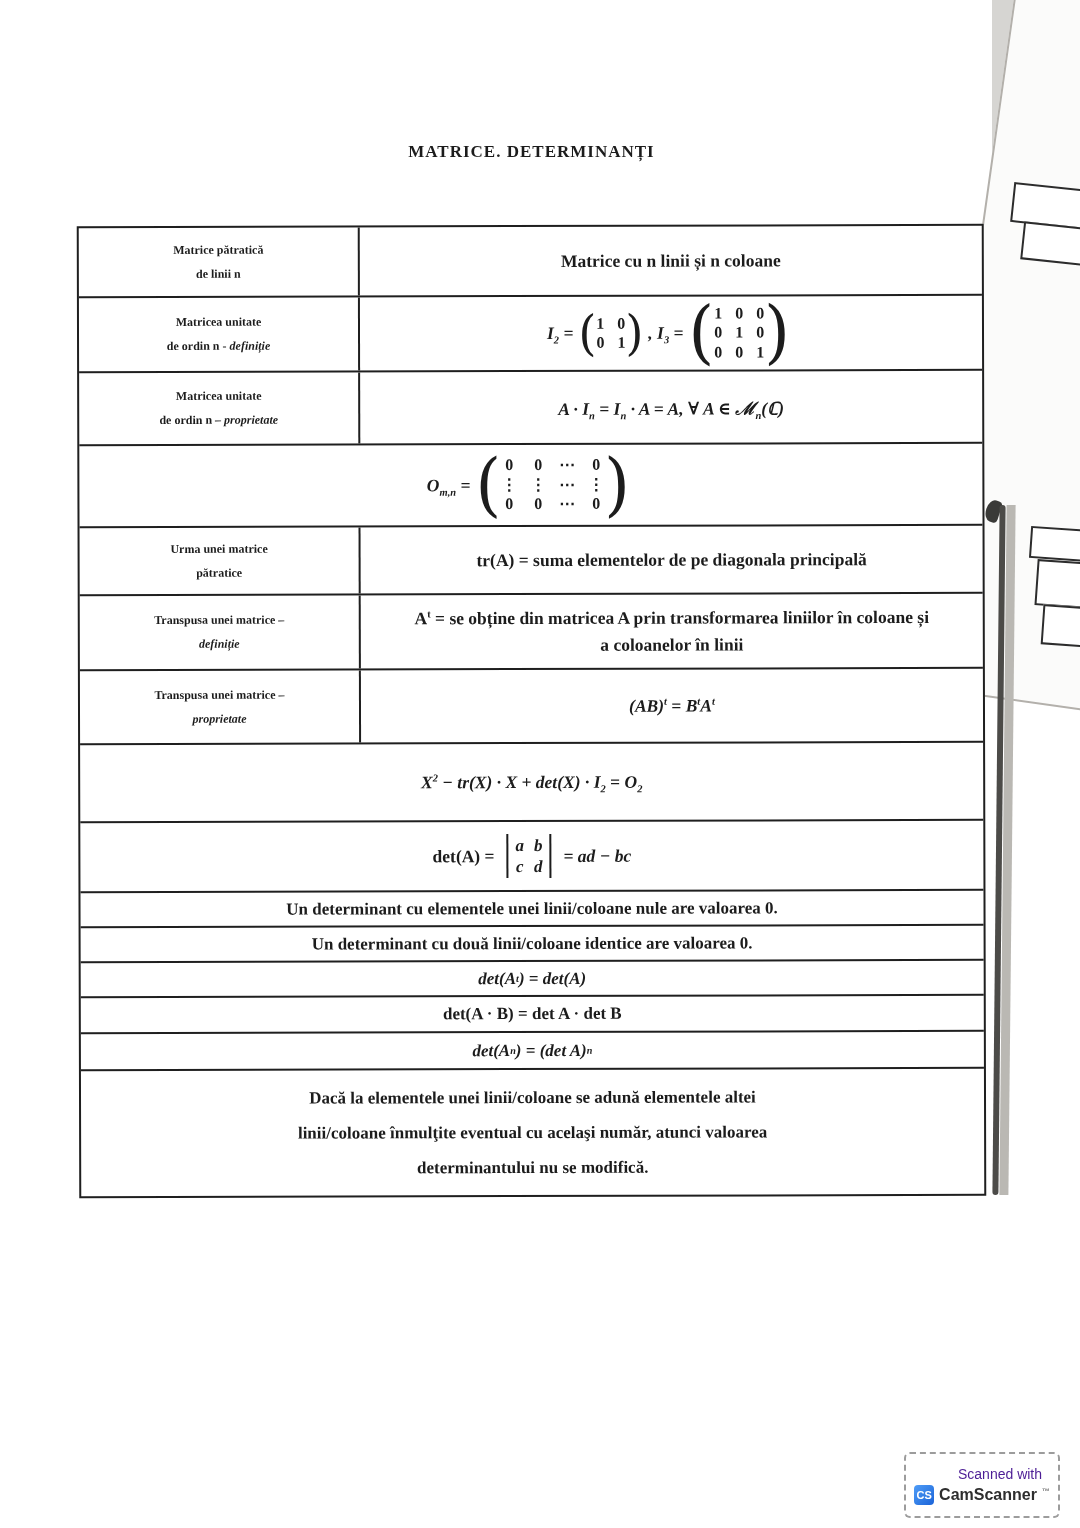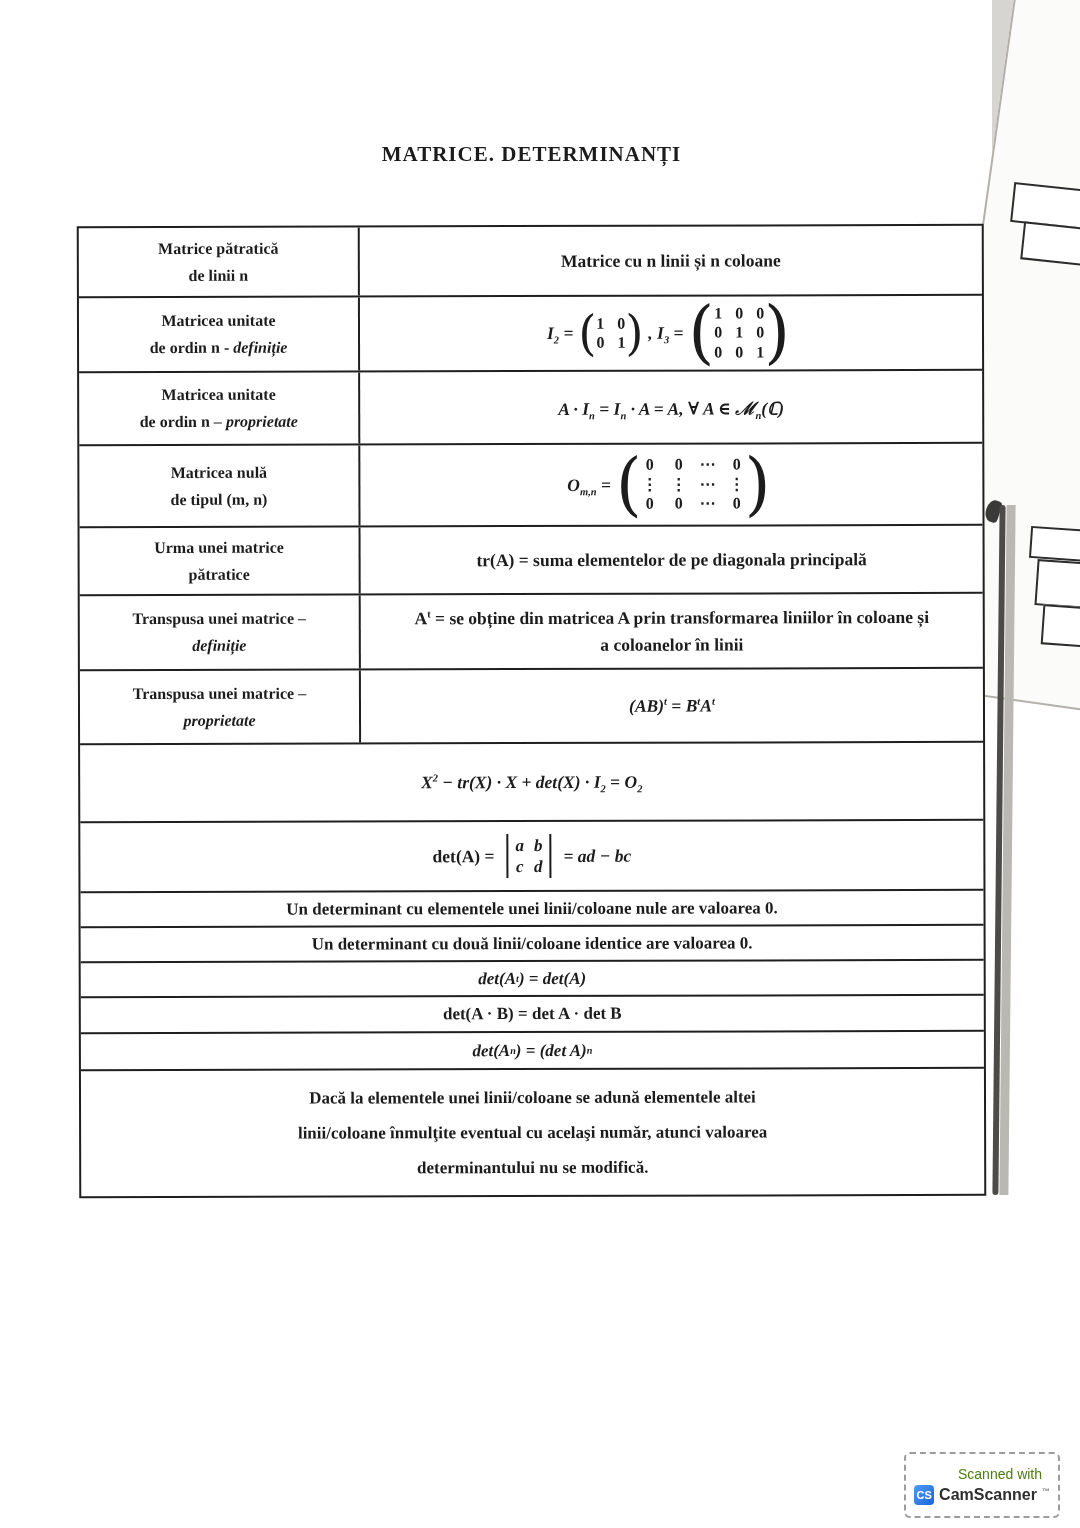--- a/index.html
+++ b/index.html
@@ -22,29 +22,29 @@
   .mini3 { top:606px; right:-14px; width:52px; height:40px; transform:rotate(4deg); }
   .edge-shadow { position:absolute; top:505px; left:996px; width:6px; height:690px;
     background:#4c4b48; transform:rotate(0.6deg); border-radius:3px; }
   .edge-shadow2 { position:absolute; top:505px; left:1003px; width:9px; height:690px;
     background:#bab8b3; transform:rotate(0.6deg); }
   .smudge { position:absolute; top:500px; left:986px; width:14px; height:22px;
     background:#3a3a38; border-radius:50% 4px 4px 50%; transform:rotate(18deg); }
 
   
   .page-title { position:absolute; top:142px; left:78px; width:907px; text-align:center;
-    font-size:21px; font-weight:700; letter-spacing:1px; }
+    font-size:17px; font-weight:700; letter-spacing:1px; }
 
   
   .ref-table { position:absolute; left:78px; top:225px; width:907px;
     border:2.5px solid #1f1f1f; transform:rotate(-0.15deg); background:#fff; }
   .row { display:flex; border-bottom:2px solid #1f1f1f; }
   .row:last-child { border-bottom:none; }
   .term { width:281px; border-right:2px solid #1f1f1f; display:flex; flex-direction:column;
-    align-items:center; justify-content:center; gap:9px; font-weight:700; font-size:16px;
+    align-items:center; justify-content:center; gap:9px; font-weight:700; font-size:12px;
     text-align:center; padding:4px 4px; }
   .def { flex:1; display:flex; align-items:center; justify-content:center;
     font-weight:700; font-size:17.5px; text-align:center; padding:2px 12px; }
   .def.col { flex-direction:column; gap:6px; }
   .it { font-style:italic; }
 
   .h70 { height:70px; } .h75 { height:75px; } .h73 { height:73px; } .h82 { height:82px; }
   .h68 { height:68px; } .h74 { height:74px; } .h78 { height:78px; } .h303 { height:303px; }
 
   
@@ -69,21 +69,21 @@
     transform:scaleY(1.05); }
   .p-small { font-size:46px; }
   .p-big { font-size:66px; }
   .dbar { width:2px; height:44px; background:#1c1c1c; margin:0 7px; }
 
   
   .badge { position:absolute; right:20px; bottom:10px; width:156px; height:66px;
     border:2px dashed #9c9c9c; border-radius:6px; background:#fff;
     display:flex; flex-direction:column; align-items:center; justify-content:center; gap:3px;
     font-family:"Liberation Sans","DejaVu Sans",sans-serif; }
-  .b1 { font-size:14px; color:#4d7c0f;margin-left:36px; }
+  .b1 { font-size:14px; color:#4c1d95;margin-left:36px; }
   .b2 { display:flex; align-items:center; gap:5px; font-size:16px; font-weight:700; color:#2e2e2e; }
   .cs-logo { width:20px; height:20px; border-radius:4px;
     background:linear-gradient(135deg,#4f9df7,#1a63d8); color:#fff; font-size:11px; font-weight:700;
     display:flex; align-items:center; justify-content:center;text-align:center; }
   .tm { font-size:8px; color:#777; align-self:flex-start; margin-top:2px; }
 </style>
 </head>
 <body>
 
 <div class="paper">
@@ -153,24 +153,20 @@
       <div class="term">
         <span>Matricea unitate</span>
         <span><span>de ordin n – </span><span class="it">proprietate</span></span>
       </div>
       <div class="def">
         <span class="mt it"><span>A · I</span><sub>n</sub><span> = I</span><sub>n</sub><span> · A = A, ∀ A ∈ ℳ</span><sub>n</sub><span>(ℂ)</span></span>
       </div>
     </div>
 
     <div class="row h82">
-      <div class="term">
-        <span>Matricea nulă</span>
-        <span>de tipul (m, n)</span>
-      </div>
       <div class="def">
         <span class="mt it"><span>O</span><sub>m,n</sub><span> =</span></span>
         <span class="mat">
           <span class="paren p-big">(</span>
           <span class="cells c4">
               <span>0</span>
               <span>0</span>
               <span>⋯</span>
               <span>0</span>
               <span>⋮</span>

